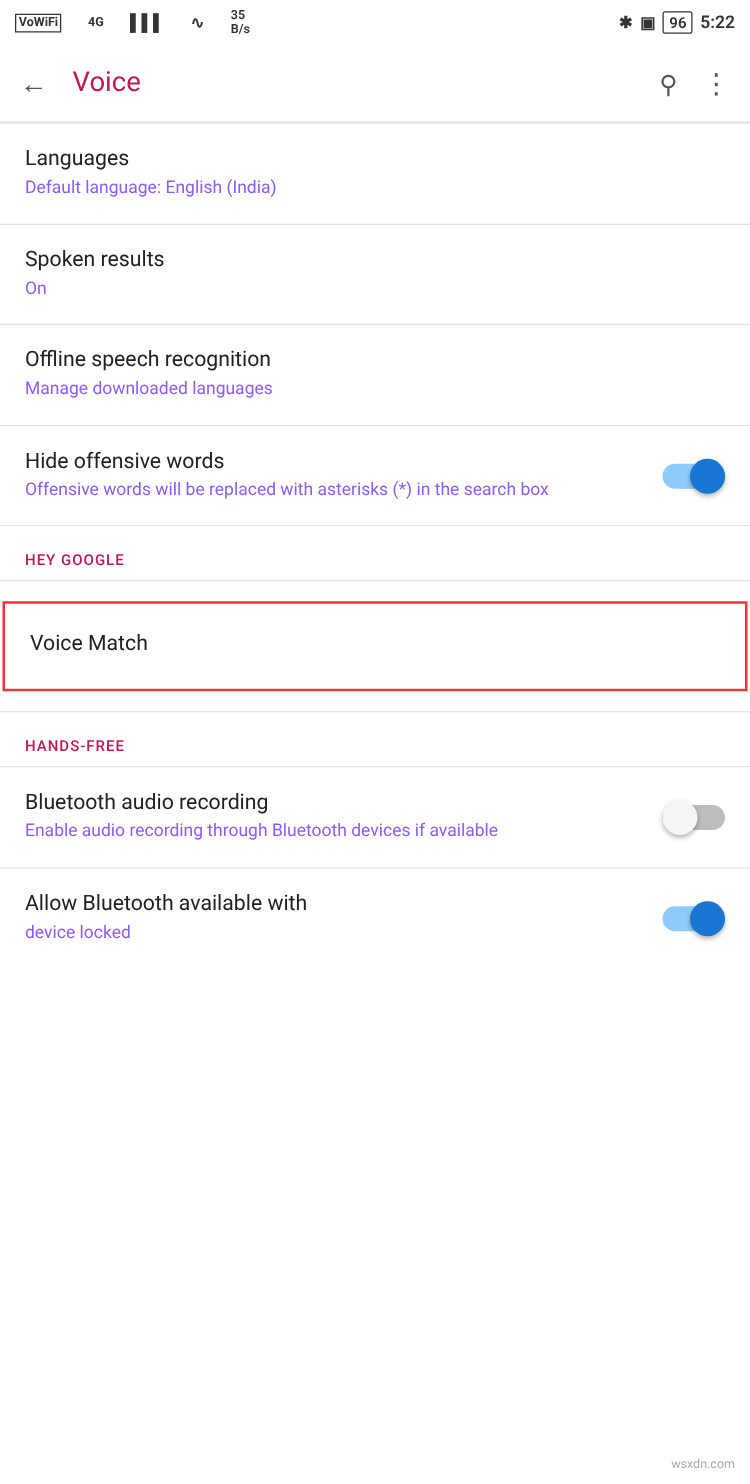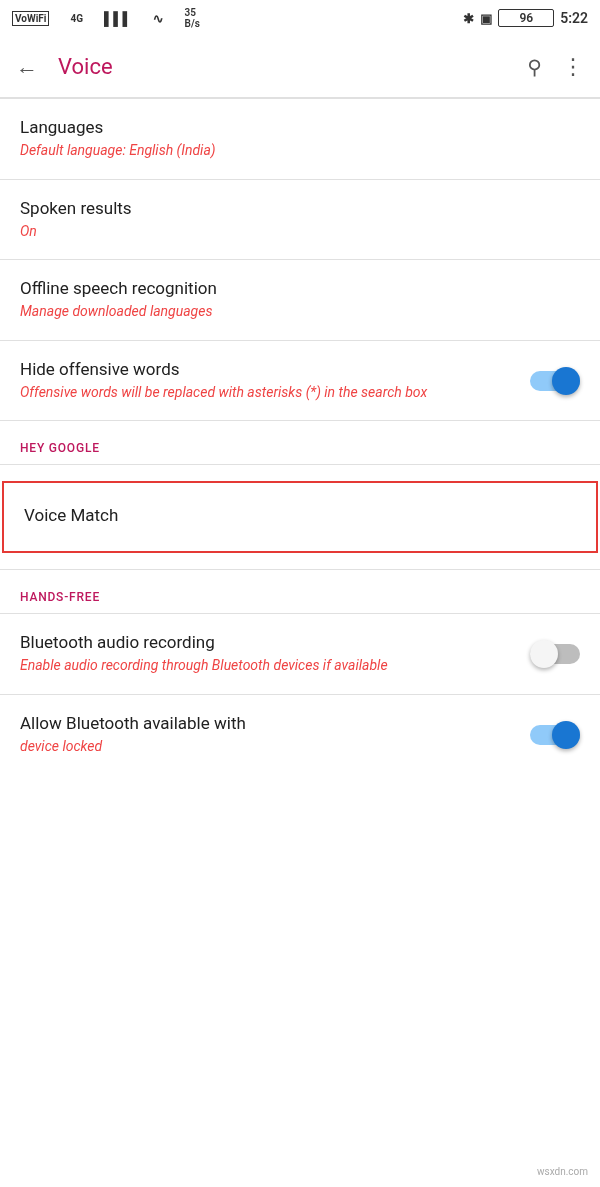--- a/index.html
+++ b/index.html
@@ -87,23 +87,22 @@
       flex: 1;
     }
     .settings-item-title {
       font-size: 17px;
       color: #212121;
       font-weight: 400;
       margin-bottom: 4px;
     }
     .settings-item-subtitle {
       font-size: 14px;
-      color: #ef4444;
+      color: #8b5cf6;
       line-height: 1.4;
-      font-style: italic;
     }
 
     
     .toggle {
       position: relative;
       width: 50px;
       height: 28px;
       flex-shrink: 0;
     }
     .toggle .track {
@@ -174,21 +173,21 @@
   <div class="status-left">
     <span style="font-size:10px; font-weight:700; border:1px solid #333; padding:1px 2px;">VoWiFi</span>
     <span style="font-size:10px; font-weight:700;">4G</span>
     <span style="font-size:13px;">▌▌▌</span>
     <span style="font-size:13px;">∿</span>
     <span style="font-size:10px; line-height:1.1;">35<br>B/s</span>
   </div>
   <div class="status-right">
     <span style="font-size:13px;">✱</span>
     <span style="font-size:13px;">▣</span>
-    <span style="font-size:12px; border:1px solid #333; padding:1px 20px; border-radius:2px;">96</span>
+    <span style="font-size:12px; border:1px solid #333; padding:1px 4px; border-radius:2px;">96</span>
     <span style="font-size:14px; font-weight:600;">5:22</span>
   </div>
 </div>
 
 <div class="app-bar">
   <span class="back-btn">←</span>
   <span class="title">Voice</span>
   <span class="icon-btn" style="font-size:20px;">⚲</span>
   <span class="icon-btn">⋮</span>
 </div>

